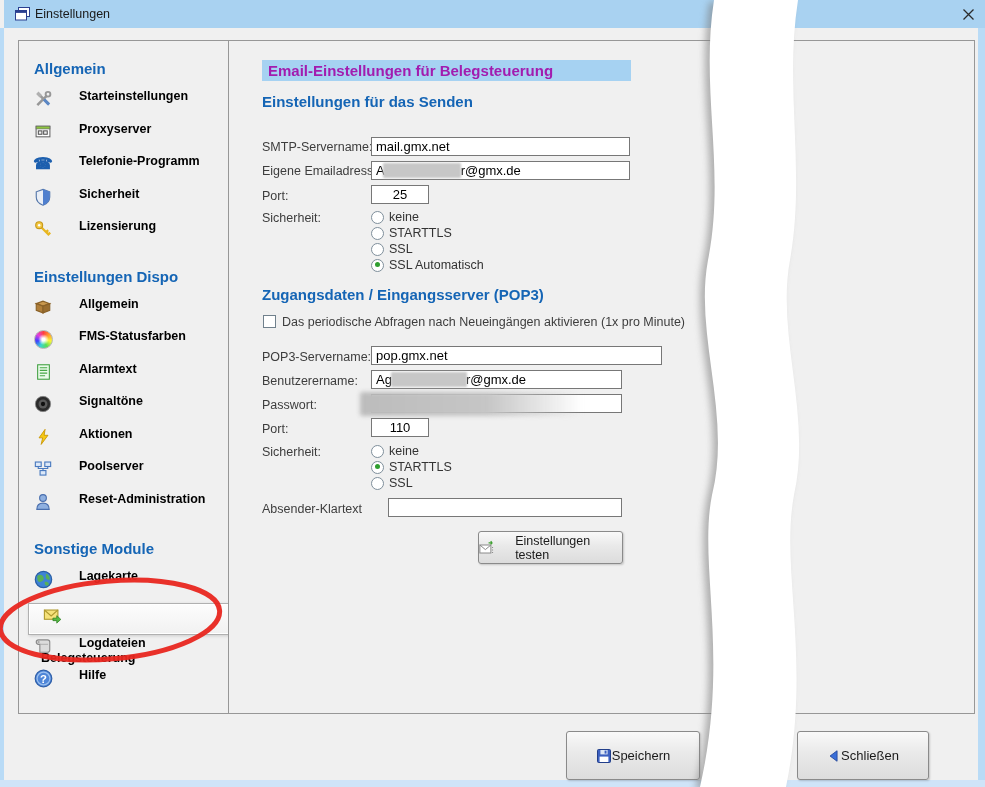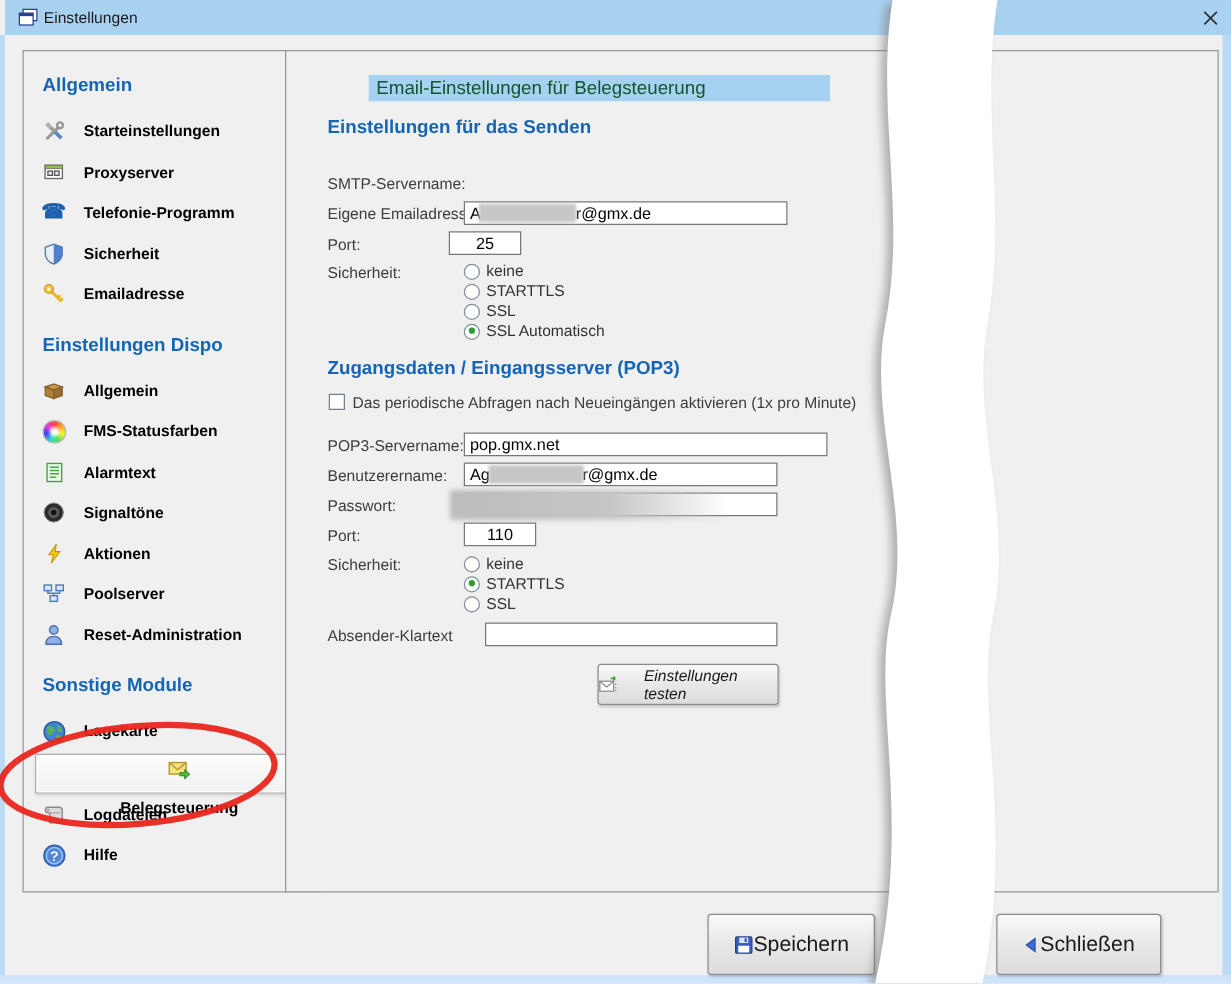--- a/index.html
+++ b/index.html
@@ -17,35 +17,35 @@
   .body-bg{position:absolute;left:4px;top:28px;width:974px;height:752px;background:#f0f0f0;}
 
   
   .panel{position:absolute;background:#f0f0f0;border:1px solid #979797;box-sizing:border-box;}
   #sidebar{left:18px;top:40px;width:242px;height:674px;padding:15px 0 0 13px;}
   #mainpanel{left:228px;top:40px;width:747px;height:674px;}
 
   
   .sec-head{font-size:15px;font-weight:bold;color:#1565b5;margin:4px 0 12px 2px;}
   .sec-head.later{margin-top:16px;}
-  .sb-item{display:flex;align-items:center;height:32.5px;gap:13px;
+  .sb-item{display:flex;align-items:flex-start;height:32.5px;gap:25px;
     font-size:12.5px;font-weight:bold;color:#000;}
   .sb-item .ic{width:22px;height:20px;display:flex;align-items:center;justify-content:center;flex:0 0 22px;}
   .sb-item.selected{height:30px;margin:1px 12px 1px -4px;padding-left:12px;
     border:1px solid #b0b0b0;background:linear-gradient(180deg,#fdfdfd,#f1f1f1);
     box-shadow:inset 0 0 0 1px #fff,1px 1px 3px rgba(0,0,0,.15);flex-direction:column;}
   .glyph{font-size:15px;line-height:1;}
   .tel{color:#1c5fae;font-size:16px;}
   .color-wheel{width:17px;height:17px;border-radius:50%;border:1px solid #b5b5b5;
     background:radial-gradient(circle,#ffffff 0 12%,rgba(255,255,255,0) 45%),
       conic-gradient(#ff4040,#ff9f2e,#f7f73a,#58e058,#3ad4d4,#4040ff,#e040e0,#ff4040);}
 
   
   .pg-title{position:absolute;left:33px;top:19px;width:369px;height:21px;background:#a6d2f2;
-    color:#14532d;font-size:15px;font-weight:normal;display:flex;align-items:center;padding-left:6px;box-sizing:border-box;margin-left:33px;}
+    color:#a21caf;font-size:15px;font-weight:bold;display:flex;align-items:center;padding-left:6px;box-sizing:border-box;}
   .h2{position:absolute;font-size:15px;font-weight:bold;color:#1565b5;}
   .flabel{position:absolute;font-size:12.5px;color:#3d3d3d;white-space:nowrap;}
   .tfield{position:absolute;height:19px;background:#fff;border:1px solid #777;
     box-sizing:border-box;font-size:13px;color:#000;display:flex;align-items:center;
     padding:0 4px;white-space:nowrap;}
   .tfield.center{justify-content:center;}
   .radio{position:absolute;display:flex;align-items:center;gap:5px;height:14px;}
   .rb{width:13px;height:13px;border-radius:50%;background:#fff;border:1px solid #7f8f9b;
     box-sizing:border-box;position:relative;}
   .radio.sel .rb::after{content:"";position:absolute;left:2.8px;top:2.8px;width:5px;height:5px;
@@ -53,22 +53,22 @@
   .rt{font-size:12.5px;color:#333;}
   .checkbox{position:absolute;width:13px;height:13px;background:#fff;border:1px solid #70808c;box-sizing:border-box;}
   .redact{position:absolute;background:#c7c7c7;filter:blur(1.3px);border-radius:1px;}
   .redact-fade{position:absolute;filter:blur(2px);border-radius:2px;
     background:linear-gradient(to right,#bcbcbc 0%,#c6c6c6 55%,rgba(230,230,230,0) 96%);}
 
   
   .btn{position:absolute;border:1px solid #8a8a8a;border-radius:3px;
     background:linear-gradient(180deg,#f9f9f9,#e9e9e9 45%,#dcdcdc);
     box-shadow:1px 1px 2px rgba(0,0,0,.18);display:flex;align-items:center;justify-content:center;
-    gap:0;font-size:17px;color:#1a1a1a;cursor:default;}
-  .btn.small{font-size:12.5px;gap:20px;font-style:italic;}
+    gap:0;font-size:13px;color:#1a1a1a;cursor:default;}
+  .btn.small{font-size:12.5px;gap:20px;}
 
   
   #wave,#ellipse-svg{position:absolute;pointer-events:none;}
   #wave{left:0;top:0;z-index:60;}
   #ellipse-svg{left:-6px;top:574px;z-index:55;}
 </style>
 </head>
 <body>
 
 <div id="screen">
@@ -138,21 +138,21 @@
     </div>
 
     <div class="sb-item">
       <span class="ic">
         <svg width="18" height="18" viewBox="0 0 16 16">
           <path d="M6.5 6.5 L13.5 13.5 M10.8 10.8 L12.6 9 M12.8 12.8 L14.4 11.2" stroke="#e8b61f" stroke-width="2"></path>
           <circle cx="4.6" cy="4.6" r="3.1" fill="#f3c73f" stroke="#c79a1f"></circle>
           <circle cx="4.6" cy="4.6" r="1.1" fill="#fff"></circle>
         </svg>
         </span>
-      <span>Emailadresse</span>
+      <span>Lizensierung</span>
     </div>
 
     <div class="sec-head later">Einstellungen Dispo</div>
 
     <div class="sb-item">
       <span class="ic">
         <svg width="18" height="18" viewBox="0 0 16 16">
           <path d="M2 5 L8 2.8 L14 5 L8 7.2 Z" fill="#c9984e" stroke="#8a6228"></path>
           <path d="M2 5 V11 L8 13.2 V7.2 Z" fill="#b07f3a" stroke="#8a6228"></path>
           <path d="M14 5 V11 L8 13.2 V7.2 Z" fill="#9a6e30" stroke="#8a6228"></path>
@@ -268,31 +268,32 @@
       <span>Hilfe</span>
     </div>
   </div>
 
   <div id="mainpanel" class="panel">
 
     <div class="pg-title">Email-Einstellungen für Belegsteuerung</div>
     <div class="h2" style="left:33px;top:52px">Einstellungen für das Senden</div>
 
     <div class="flabel" style="left:33px;top:99px">SMTP-Servername:</div>
+    <div class="tfield" style="left:142px;top:96px;width:259px">mail.gmx.net</div>
 
     <div class="flabel" style="left:33px;top:123px">Eigene Emailadresse:</div>
     <div class="tfield" style="left:142px;top:120px;width:259px">
       <span>A</span>
       <span style="width:76px"></span>
       <span>r@gmx.de</span>
     </div>
     <div class="redact" style="left:154px;top:122px;width:78px;height:15px"></div>
 
     <div class="flabel" style="left:33px;top:148px">Port:</div>
-    <div class="tfield center" style="left:130px;top:144px;width:58px">25</div>
+    <div class="tfield center" style="left:142px;top:144px;width:58px">25</div>
 
     <div class="flabel" style="left:33px;top:170px">Sicherheit:</div>
     <div class="radio" style="left:142px;top:169px">
       <span class="rb"></span>
         <span class="rt">keine</span>
       </div>
     <div class="radio" style="left:142px;top:185px">
       <span class="rb"></span>
         <span class="rt">STARTTLS</span>
       </div>

